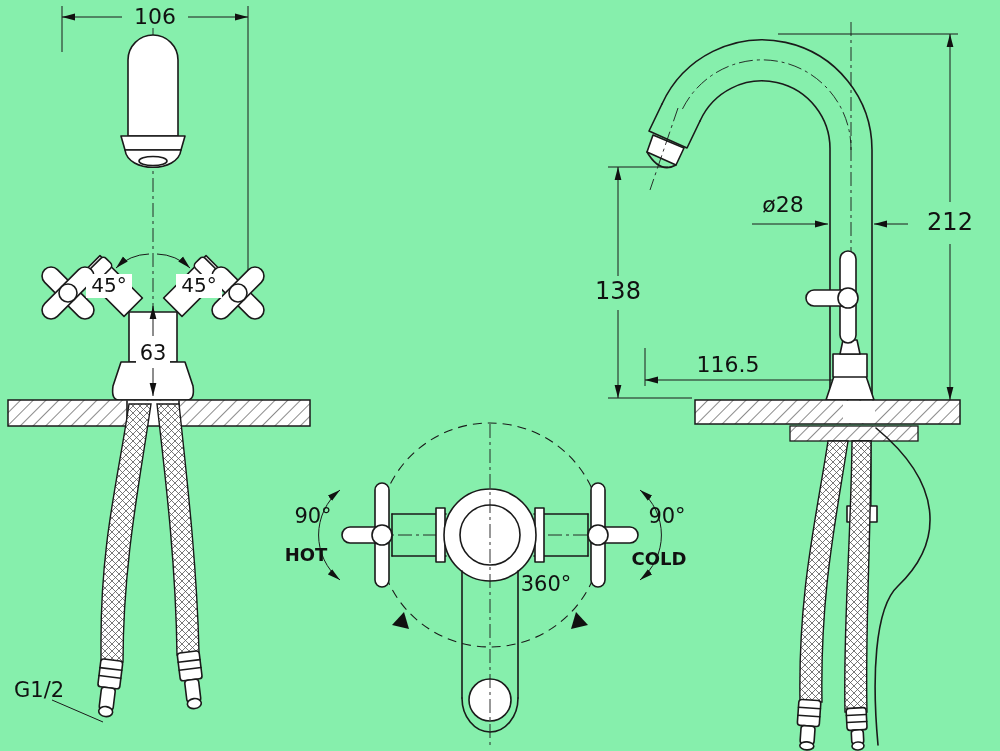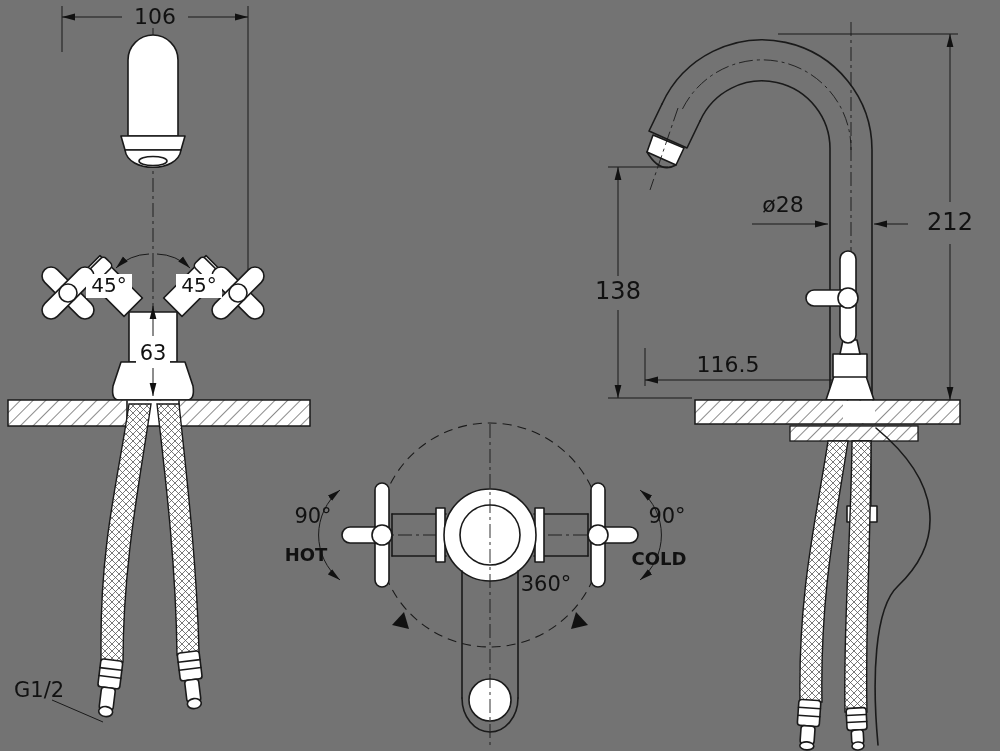--- a/index.html
+++ b/index.html
@@ -1,16 +1,16 @@
 <!DOCTYPE html>
 <html><head>
 <meta charset="utf-8">
 <style>
   html,body { margin:0; padding:0; background:#ffffff; }
-  .stage { position:relative; width:1000px; height:751px; background:#737373; overflow:hidden;
+  .stage { position:relative; width:1000px; height:751px; background:#86efac; overflow:hidden;
            font-family:"DejaVu Sans", sans-serif; }
   svg { display:block; }
   .obj  { fill:none; stroke:#1a1a1a; stroke-width:1.6; stroke-linejoin:round; stroke-linecap:round; }
   .objw { fill:#ffffff; stroke:#1a1a1a; stroke-width:1.6; stroke-linejoin:round; }
   .dim  { fill:none; stroke:#1a1a1a; stroke-width:1; }
   .cdash{ fill:none; stroke:#1a1a1a; stroke-width:0.9; stroke-dasharray:14 4 3 4; }
   .dashc{ fill:none; stroke:#1a1a1a; stroke-width:1.1; stroke-dasharray:9 6; }
   .hose { fill:url(#braid); stroke:#1a1a1a; stroke-width:1.4; }
   .t18b { font:bold 18px "DejaVu Sans", sans-serif; fill:#111; }
   .t20  { font:20px "DejaVu Sans", sans-serif; fill:#111; }

